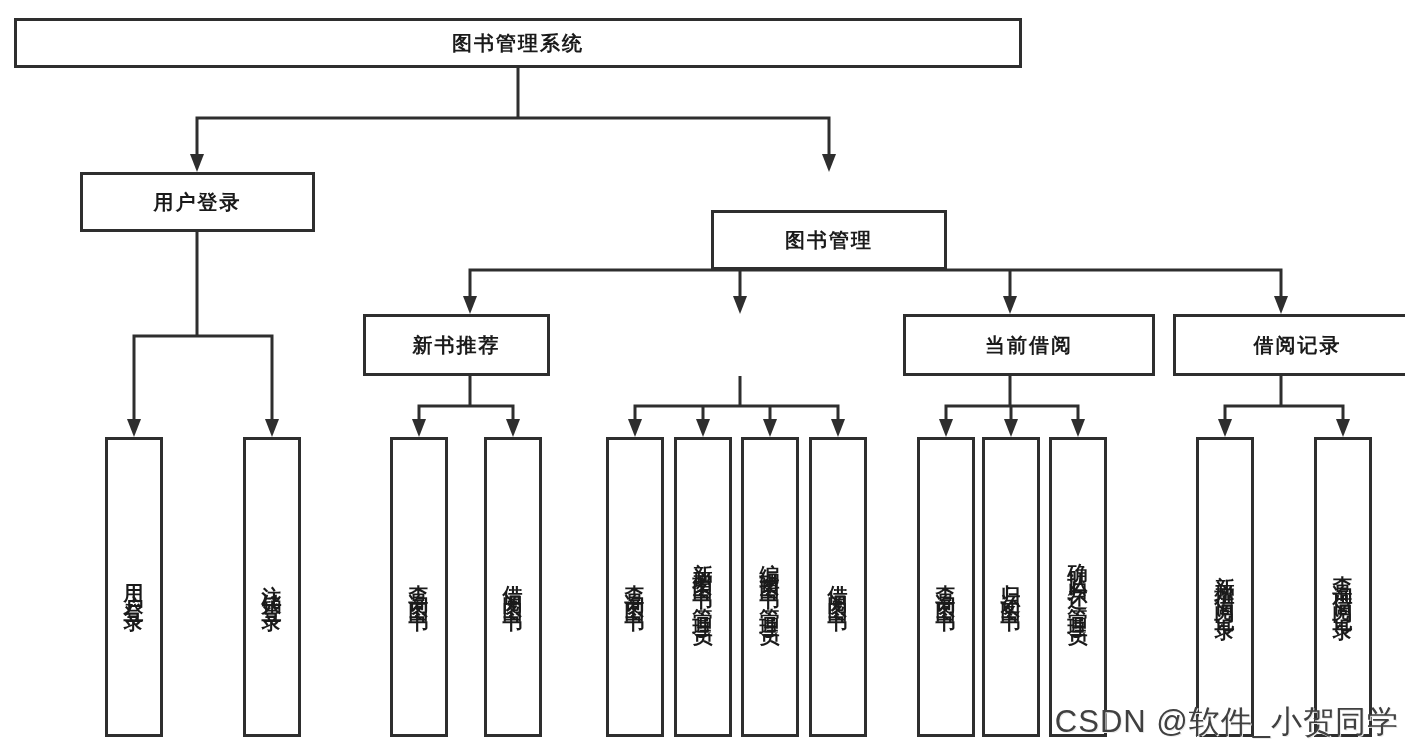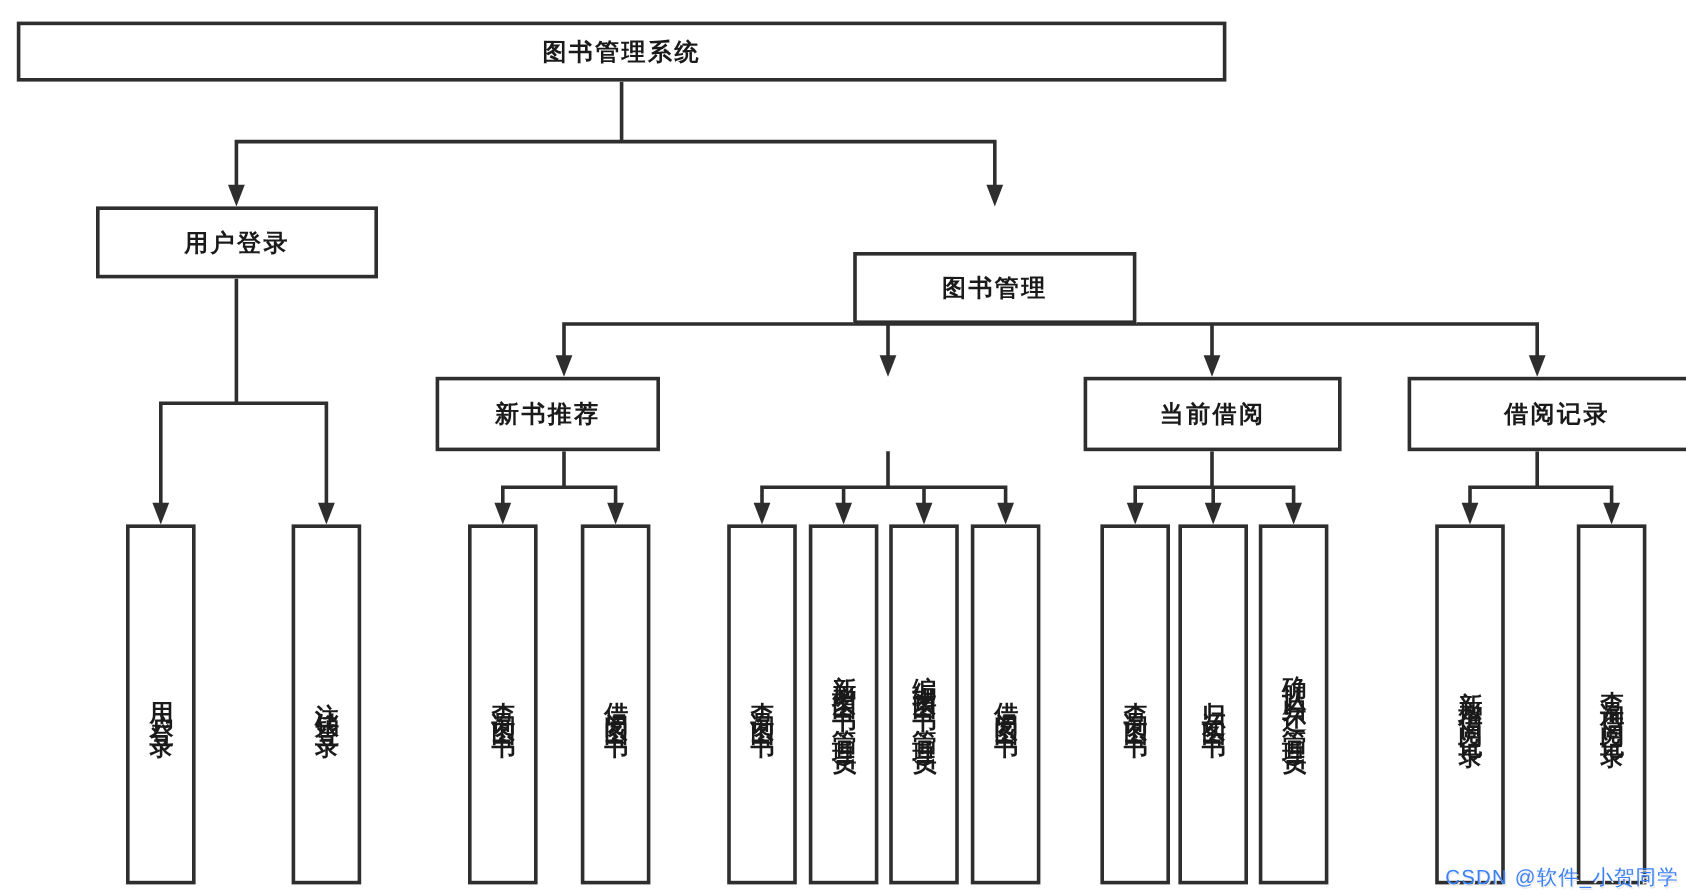--- a/index.html
+++ b/index.html
@@ -35,22 +35,22 @@
     text-orientation: mixed;
     letter-spacing: 9px;
     font-size: 20px;
     line-height: 1;
     padding: 4px 0;
   }
   .watermark {
     position: absolute;
     right: 6px;
     bottom: 4px;
-    font-size: 17px;
-    color: #3b82f6;
+    font-size: 31px;
+    color: #404040;
     letter-spacing: 1px;
     text-shadow: 1px 1px 0 #eaeaea;
     z-index: 5;
     white-space: nowrap;
   }
 </style>
 </head>
 <body>
 
 <div class="stage">
@@ -101,21 +101,21 @@
       <polygon points="1336,419 1350,419 1343,437"></polygon>
     </g>
   </svg>
 
   <div class="node" style="left:14px; top:18px; width:1008px; height:50px;">图书管理系统</div>
 
   <div class="node" style="left:80px; top:172px; width:235px; height:60px;">用户登录</div>
   <div class="node" style="left:711px; top:172px; width:236px; height:60px;margin-top:38px;">图书管理</div>
 
   <div class="node" style="left:363px; top:314px; width:187px; height:62px;">新书推荐</div>
-  <div class="node" style="left:903px; top:314px; width:215px; height:62px;">当前借阅</div>
+  <div class="node" style="left:903px; top:314px; width:252px; height:62px;">当前借阅</div>
   <div class="node" style="left:1173px; top:314px; width:249px; height:62px;">借阅记录</div>
 
   <div class="node leaf" style="left:105px; top:437px; width:58px; height:300px;">用户登录</div>
   <div class="node leaf" style="left:243px; top:437px; width:58px; height:300px;">注销登录</div>
 
   <div class="node leaf" style="left:390px; top:437px; width:58px; height:300px;">查询图书</div>
   <div class="node leaf" style="left:484px; top:437px; width:58px; height:300px;">借阅图书</div>
 
   <div class="node leaf" style="left:606px; top:437px; width:58px; height:300px;">查询图书</div>
   <div class="node leaf" style="left:674px; top:437px; width:58px; height:300px;">新增图书（管理员）</div>

